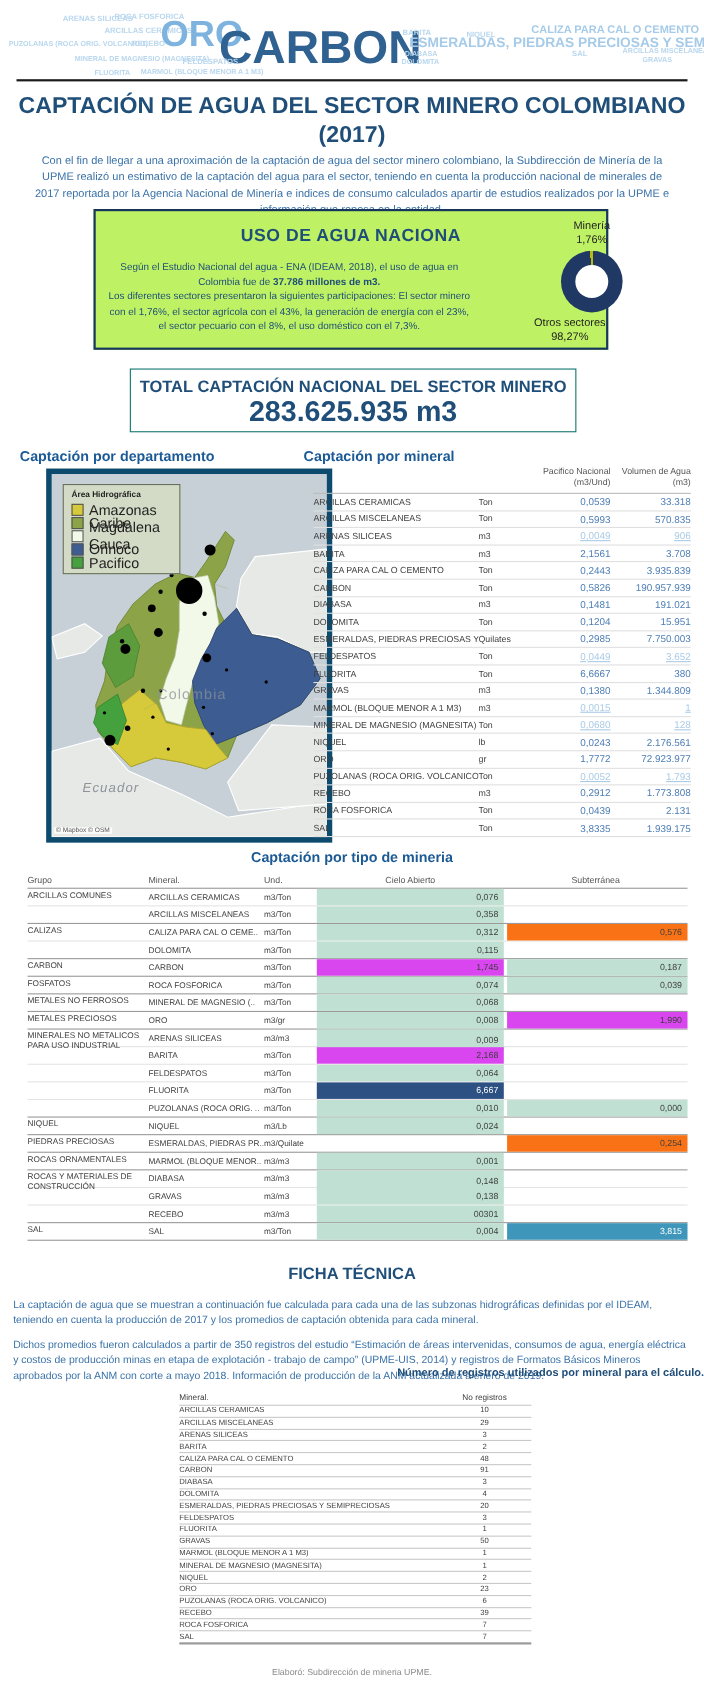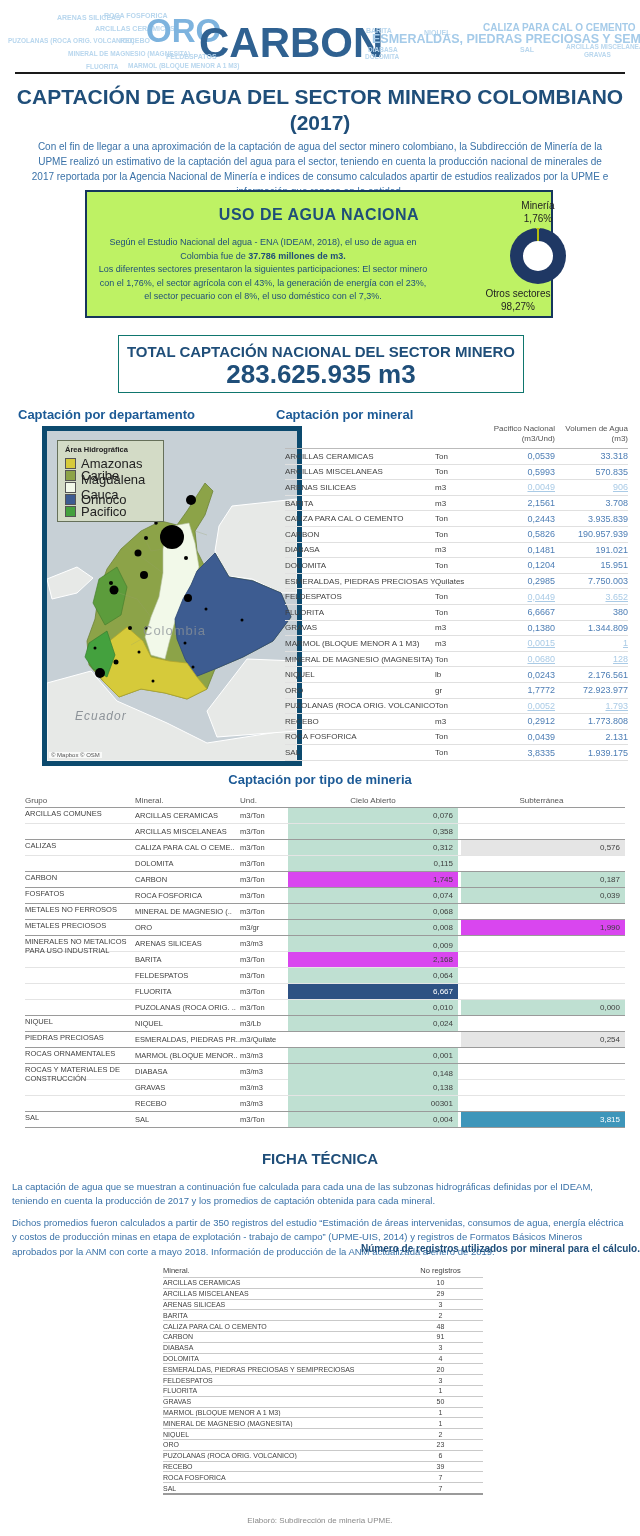--- a/index.html
+++ b/index.html
@@ -63,21 +63,21 @@
   #tipo-table{left:25px;top:790px;width:600px;border-bottom:1px solid #9a9a9a;}
   .t-head{display:grid;grid-template-columns:110px 105px 48px 170px 167px;font-size:8px;color:#555;height:15px;align-items:end;padding-bottom:2px;}
   .t-head .ctr{justify-self:center;}
   .t-row{display:grid;grid-template-columns:110px 105px 48px 170px 167px;height:15px;border-top:1px solid #e4e4e4;}
   .t-row.sep{border-top:1px solid #9a9a9a;}
   .t-grupo{font-size:7.5px;color:#3f3f3f;line-height:1.15;padding-top:2px;overflow:visible;z-index:2;}
   .t-min,.t-und{font-size:7.5px;color:#3f3f3f;white-space:nowrap;overflow:hidden;padding-top:3px;}
   .heat{height:100%;display:flex;align-items:center;justify-content:flex-end;padding-right:5px;font-size:8px;color:#3f3f3f;box-sizing:border-box;}
   .heat.subcell{margin-left:3px;}
   .c-low{background:#bfe0d2;}
-  .c-low2{background:#e5e5e5;}
+  .c-low2{background:#f97316;}
   .c-mid{background:#d946ef;}
   .c-hi{background:#3e96ba;color:#fff;}
   .c-max{background:#2d5183;color:#fff;}
 
   
   #ficha-title{left:0;top:1150px;width:640px;text-align:center;font-size:15px;font-weight:bold;color:#1f4e79;}
   .ficha-p{left:12px;width:616px;font-size:9.5px;color:#3a72a8;line-height:1.5;}
   #ficha-p1{top:1180px;}
   #ficha-p2{top:1216px;}
   #reg-title{left:0;top:1243px;width:640px;text-align:right;font-size:10px;font-weight:bold;color:#1f4e79;}

